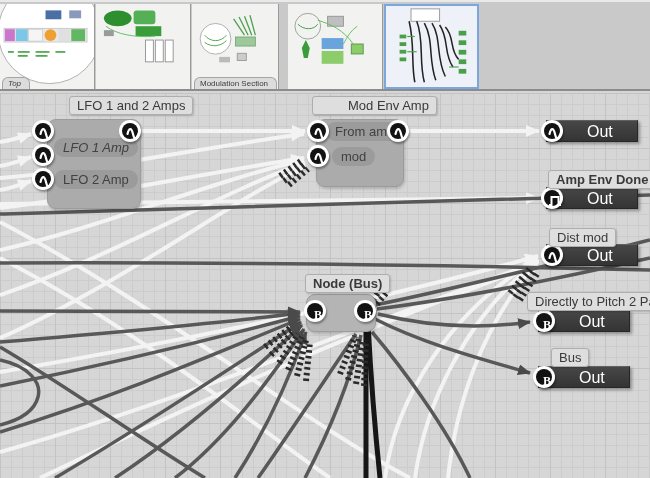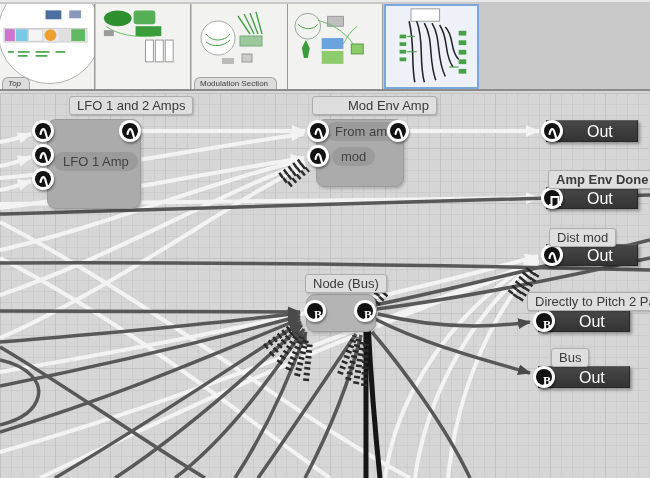--- a/index.html
+++ b/index.html
@@ -111,21 +111,22 @@
         <line x1="348" y1="380" x2="359" y2="338" class="hatch"></line>
         <line x1="356" y1="384" x2="363" y2="339" class="hatch"></line>
         <line x1="364" y1="386" x2="366" y2="340" class="hatch"></line>
         <line x1="373" y1="300" x2="382" y2="287" class="hatch"></line>
         <line x1="377" y1="304" x2="388" y2="291" class="hatch"></line>
       </g>
   </svg>
 
   <div class="node-label" style="left:25px;top:96px;margin-left:44px;">LFO 1 and 2 Amps</div>
   <div class="module" style="left:47px;top:119px;width:92px;height:88px;"></div>
-  <div class="pill" style="left:54px;top:152px;">LFO 1 Amp</div>
+  <div class="pill" style="left:54px;top:138px;font-style:italic;">LFO 1 Amp</div>
+  <div class="pill" style="left:54px;top:170px;">LFO 2 Amp</div>
   <div class="port" style="left:32px;top:120px;">
       <div class="inner">
         <svg viewBox="-8 -8 16 16">
           <path d="M-5.5,0 C-4,-6.5 -1.5,-6.5 0,0 C1.5,6.5 4,6.5 5.5,0" stroke="#fff" stroke-width="2.2" fill="none" stroke-linecap="round"></path>
         </svg>
       </div>
     </div>
   <div class="port" style="left:32px;top:144px;">
       <div class="inner">
         <svg viewBox="-8 -8 16 16">
@@ -167,21 +168,21 @@
       </div>
     </div>
   <div class="port" style="left:387px;top:120px;">
       <div class="inner">
         <svg viewBox="-8 -8 16 16">
           <path d="M-5.5,0 C-4,-6.5 -1.5,-6.5 0,0 C1.5,6.5 4,6.5 5.5,0" stroke="#fff" stroke-width="2.2" fill="none" stroke-linecap="round"></path>
         </svg>
       </div>
     </div>
 
-  <div class="node-label" style="left:305px;top:274px;">Node (Bus)</div>
+  <div class="node-label" style="left:305px;top:274px;font-weight:bold;">Node (Bus)</div>
   <div class="module busnode" style="left:306px;top:294px;width:68px;height:36px;"></div>
   <div class="port" style="left:304px;top:300px;">
       <div class="inner">
         <svg viewBox="-8 -8 16 16">
           <text x="0" y="4.5" text-anchor="middle" font-size="12" font-weight="bold" font-family="Liberation Serif, serif" fill="#fff">B</text>
         </svg>
       </div>
     </div>
   <div class="port" style="left:354px;top:300px;">
       <div class="inner">
@@ -271,21 +272,21 @@
         <rect x="38" y="6" width="22" height="14" rx="3" fill="#55b055"></rect>
         <rect x="40" y="22" width="26" height="10" fill="#3a9c3a"></rect>
         <path d="M10,22 C20,30 40,34 60,32" stroke="#67c067" fill="none"></path>
         <rect x="8" y="26" width="10" height="6" fill="#9a9a9a"></rect>
         <rect x="50" y="36" width="8" height="22" fill="#ffffff" stroke="#999"></rect>
         <rect x="60" y="36" width="8" height="22" fill="#ffffff" stroke="#999"></rect>
         <rect x="70" y="36" width="8" height="22" fill="#ffffff" stroke="#999"></rect>
       </svg>
     </div>
 
-    <div class="thumb" style="left:192px;width:96px;">
+    <div class="thumb" style="left:192px;width:87px;">
       <svg viewBox="0 0 95 85">
         <circle cx="26" cy="34" r="17" fill="#ffffff" stroke="#aaaaaa"></circle>
         <path d="M14,30 C20,38 32,38 38,30 M14,38 C22,44 32,42 38,36" stroke="#4aa04a" fill="none"></path>
         <g stroke="#4aa04a" stroke-width="1.4">
           <line x1="46" y1="12" x2="58" y2="30"></line>
             <line x1="52" y1="10" x2="62" y2="30"></line>
             <line x1="58" y1="9" x2="66" y2="30"></line>
             <line x1="64" y1="8" x2="70" y2="30"></line>
         </g>
         <rect x="48" y="32" width="22" height="10" fill="#9cc89c" stroke="#7aa87a"></rect>

